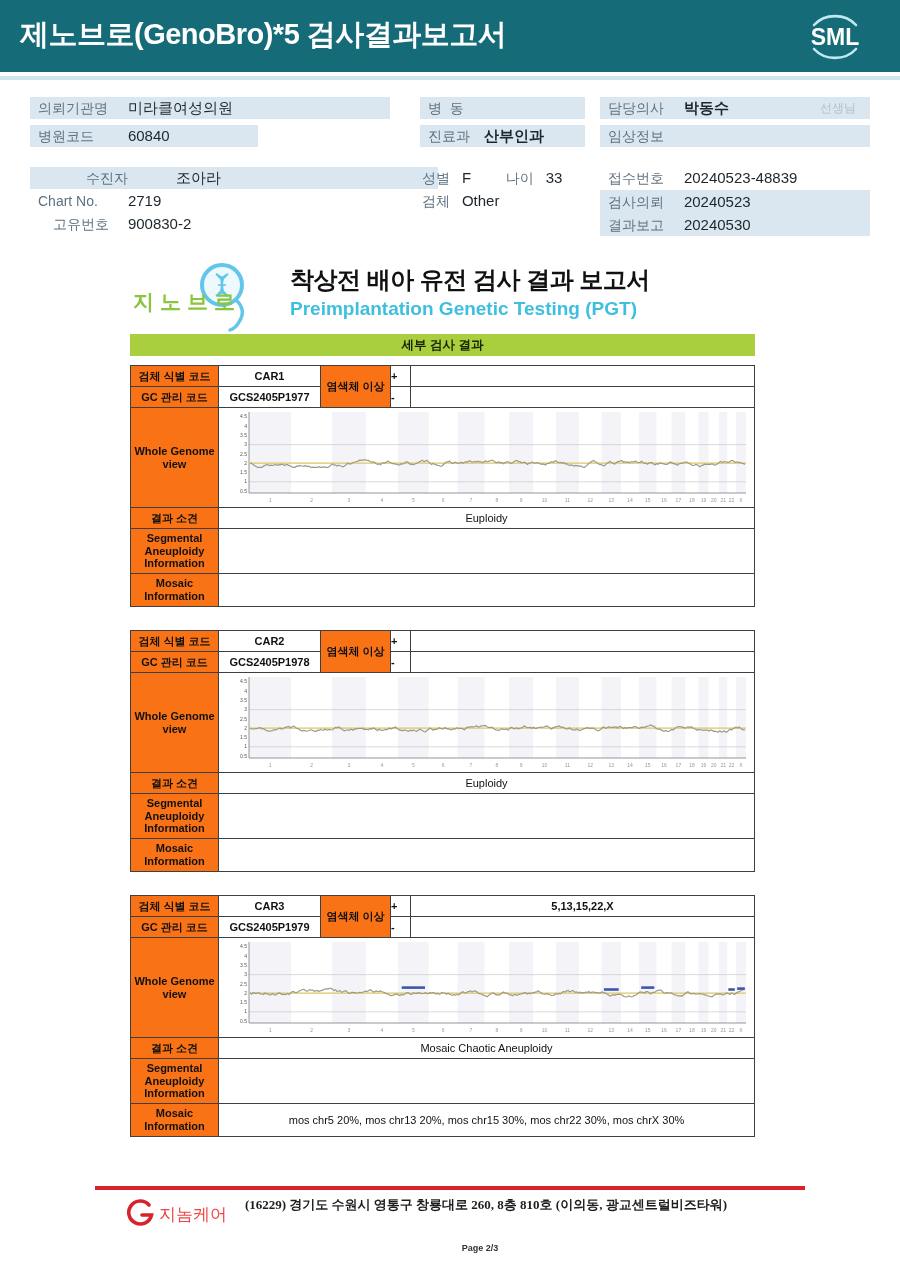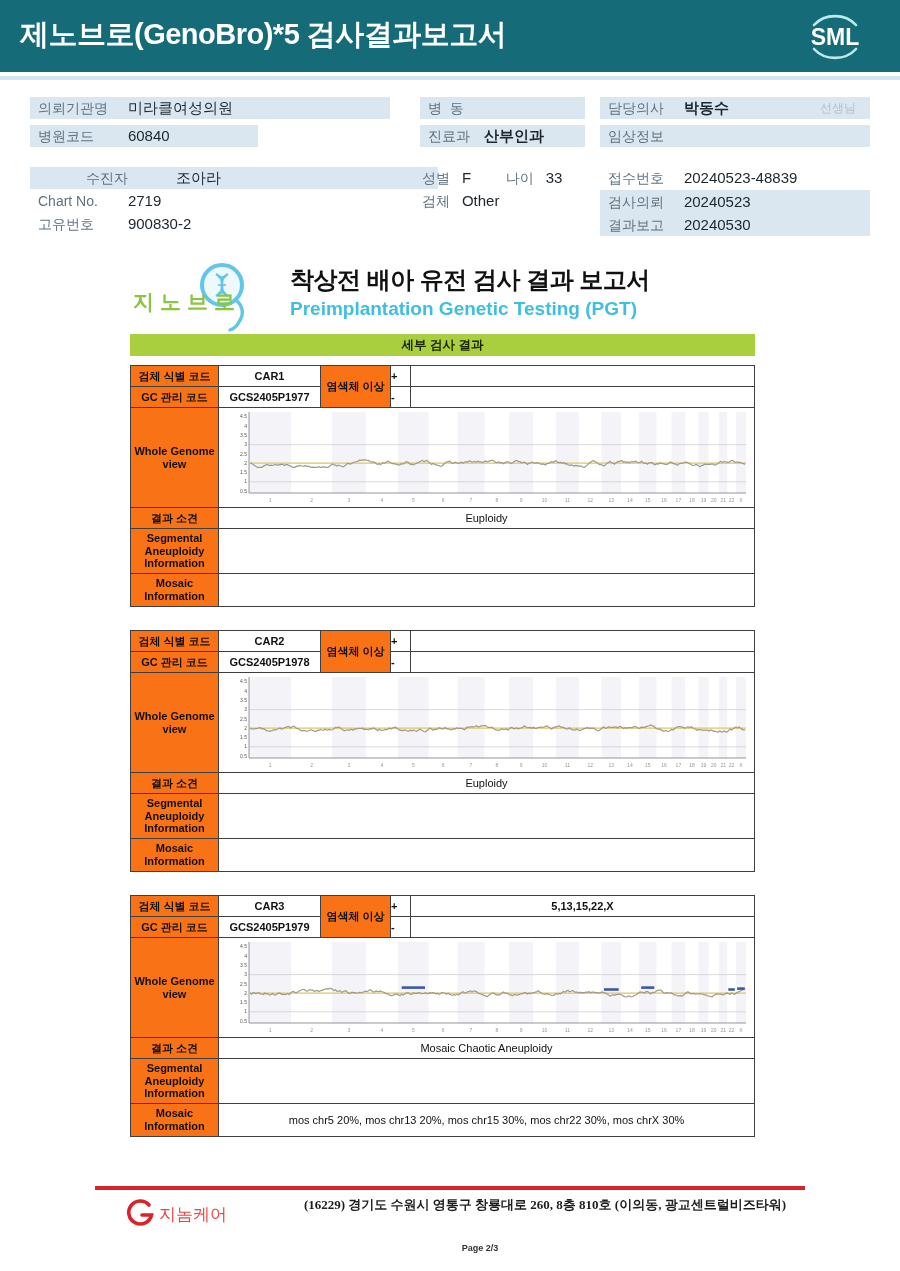--- a/index.html
+++ b/index.html
@@ -35,21 +35,21 @@
   td.center{text-align:center;}
   td.pm{font-weight:bold;text-align:left;padding-left:5px;}
   td.pmval{text-align:center;font-weight:bold;}
   tr.h21{height:21px;} tr.h100{height:100px;} tr.h45{height:45px;} tr.h33{height:33px;}
   td.chartcell{padding:1px 2px;background:#fff;}
   svg.genome-chart{display:block;}
   
   .footer-divider{position:absolute;left:95px;top:1186px;width:710px;height:4px;background:#d8232a;}
   .gc-logo{position:absolute;left:125px;top:1199px;display:flex;align-items:center;}
   .gc-logo-text{font-size:17px;font-weight:normal;color:#ef4444;margin-left:4px;}
-  .footer-address{position:absolute;left:186px;top:1196px;width:600px;text-align:right;
+  .footer-address{position:absolute;left:186px;top:1196px;width:600px;text-align:center;
       font-family:"Liberation Serif",serif;font-weight:bold;font-size:13px;color:#1d1d1d;line-height:17px;}
   .page-indicator{position:absolute;left:130px;top:1243px;width:700px;text-align:center;
       font-size:9px;font-weight:bold;color:#333;}
 </style>
 </head>
 <body>
 
 <div class="page">
 
   <div class="header">
@@ -74,21 +74,21 @@
   </div>
   <div class="info-row hl" style="left:30px;top:167px;width:360px;padding-left:48px;">
     <span class="lbl" style="width:86px;">수진자</span>
     <span class="val">조아라</span>
   </div>
   <div class="info-row" style="left:30px;top:190px;width:360px;">
     <span class="lbl" style="width:86px;">Chart No.</span>
     <span class="val">2719</span>
   </div>
   <div class="info-row" style="left:30px;top:213px;width:360px;">
-    <span class="lbl" style="width:86px;">고유번호</span>
+    <span class="lbl" style="width:86px;text-align:center;">고유번호</span>
     <span class="val">900830-2</span>
   </div>
 
   <div class="info-row hl" style="left:420px;top:97px;width:165px;">
     <span class="lbl" style="width:52px;">병  동</span>
     <span class="val"></span>
   </div>
   <div class="info-row hl" style="left:420px;top:125px;width:165px;">
     <span class="lbl" style="width:52px;">진료과</span>
     <span class="val b">산부인과</span>

